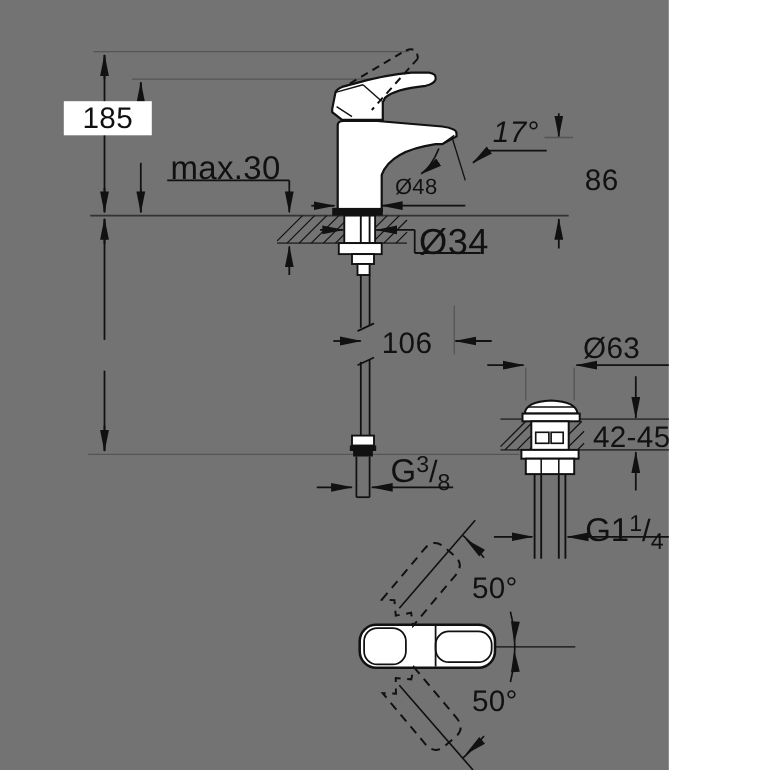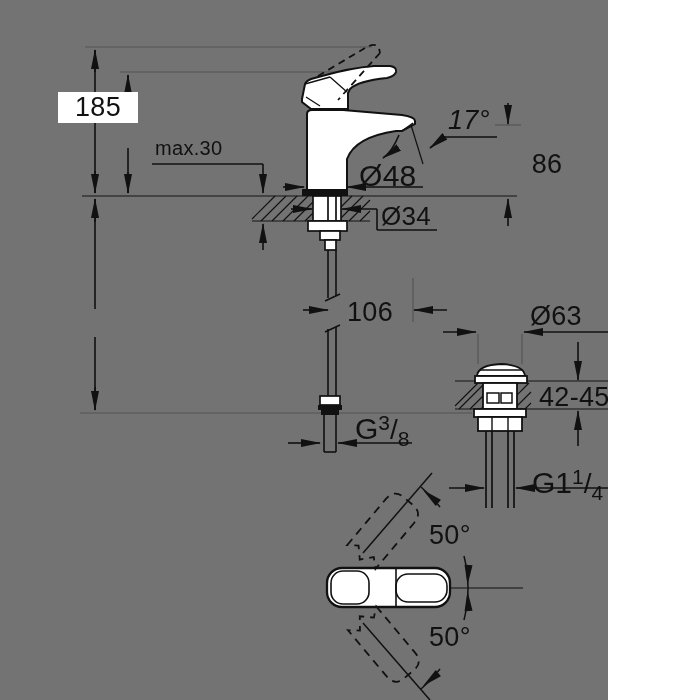--- a/index.html
+++ b/index.html
@@ -199,25 +199,25 @@
     <g fill="#111">
       <path d="M0,1 L20,5 L0,9 z" transform="translate(423,490) rotate(220) translate(-20,-5)"></path>
       <path d="M0,1 L20,5 L0,9 z" transform="translate(467.5,585) rotate(93) translate(-20,-5)"></path>
       <path d="M0,1 L20,5 L0,9 z" transform="translate(467.5,591) rotate(-93) translate(-20,-5)"></path>
       <path d="M0,1 L20,5 L0,9 z" transform="translate(423,686) rotate(140) translate(-20,-5)"></path>
     </g>
   </g>
 </svg>
 
 <div class="dim ctr bg" style="left:58px;top:92px;width:74px;">185</div>
-<div class="dim" style="left:155px;top:137px;font-size:20px;">max.30</div>
-<div class="dim" style="left:359px;top:159px;font-size:30px;">Ø48</div>
+<div class="dim" style="left:155px;top:137px;font-size:30px;">max.30</div>
+<div class="dim" style="left:359px;top:159px;font-size:20px;">Ø48</div>
 <div class="dim" style="left:448px;top:105px;font-style:italic;">17°</div>
 <div class="dim ctr" style="left:486px;top:149px;width:44px;margin-left:39px;">86</div>
-<div class="dim" style="left:381px;top:201px;font-size:26px;">Ø34</div>
+<div class="dim" style="left:381px;top:201px;font-size:33px;">Ø34</div>
 <div class="dim ctr" style="left:342px;top:297px;width:56px;">106</div>
 <div class="dim" style="left:530px;top:301px;">Ø63</div>
 <div class="dim" style="left:539px;top:382px;">42-45</div>
 <div class="dim" style="left:429px;top:520px;">50°</div>
 <div class="dim" style="left:429px;top:622px;">50°</div>
 
 <div class="thread" style="left:355px;top:412px;">
   <span class="big">G</span><span class="sup">3</span><span class="sl">/</span><span class="sub">8</span>
 </div>
 

